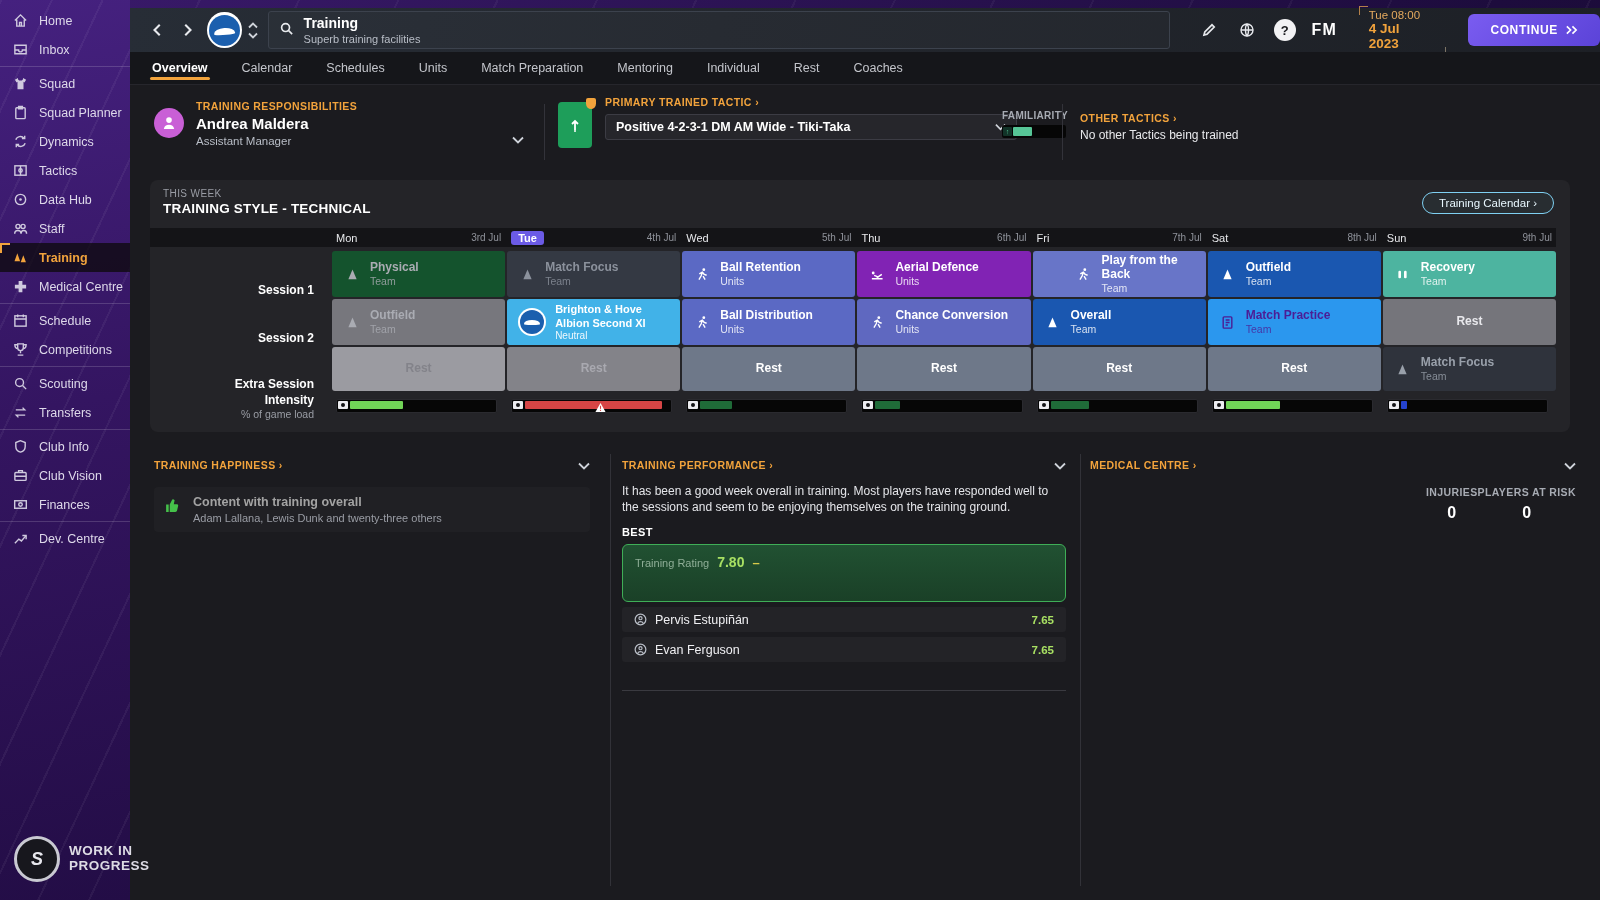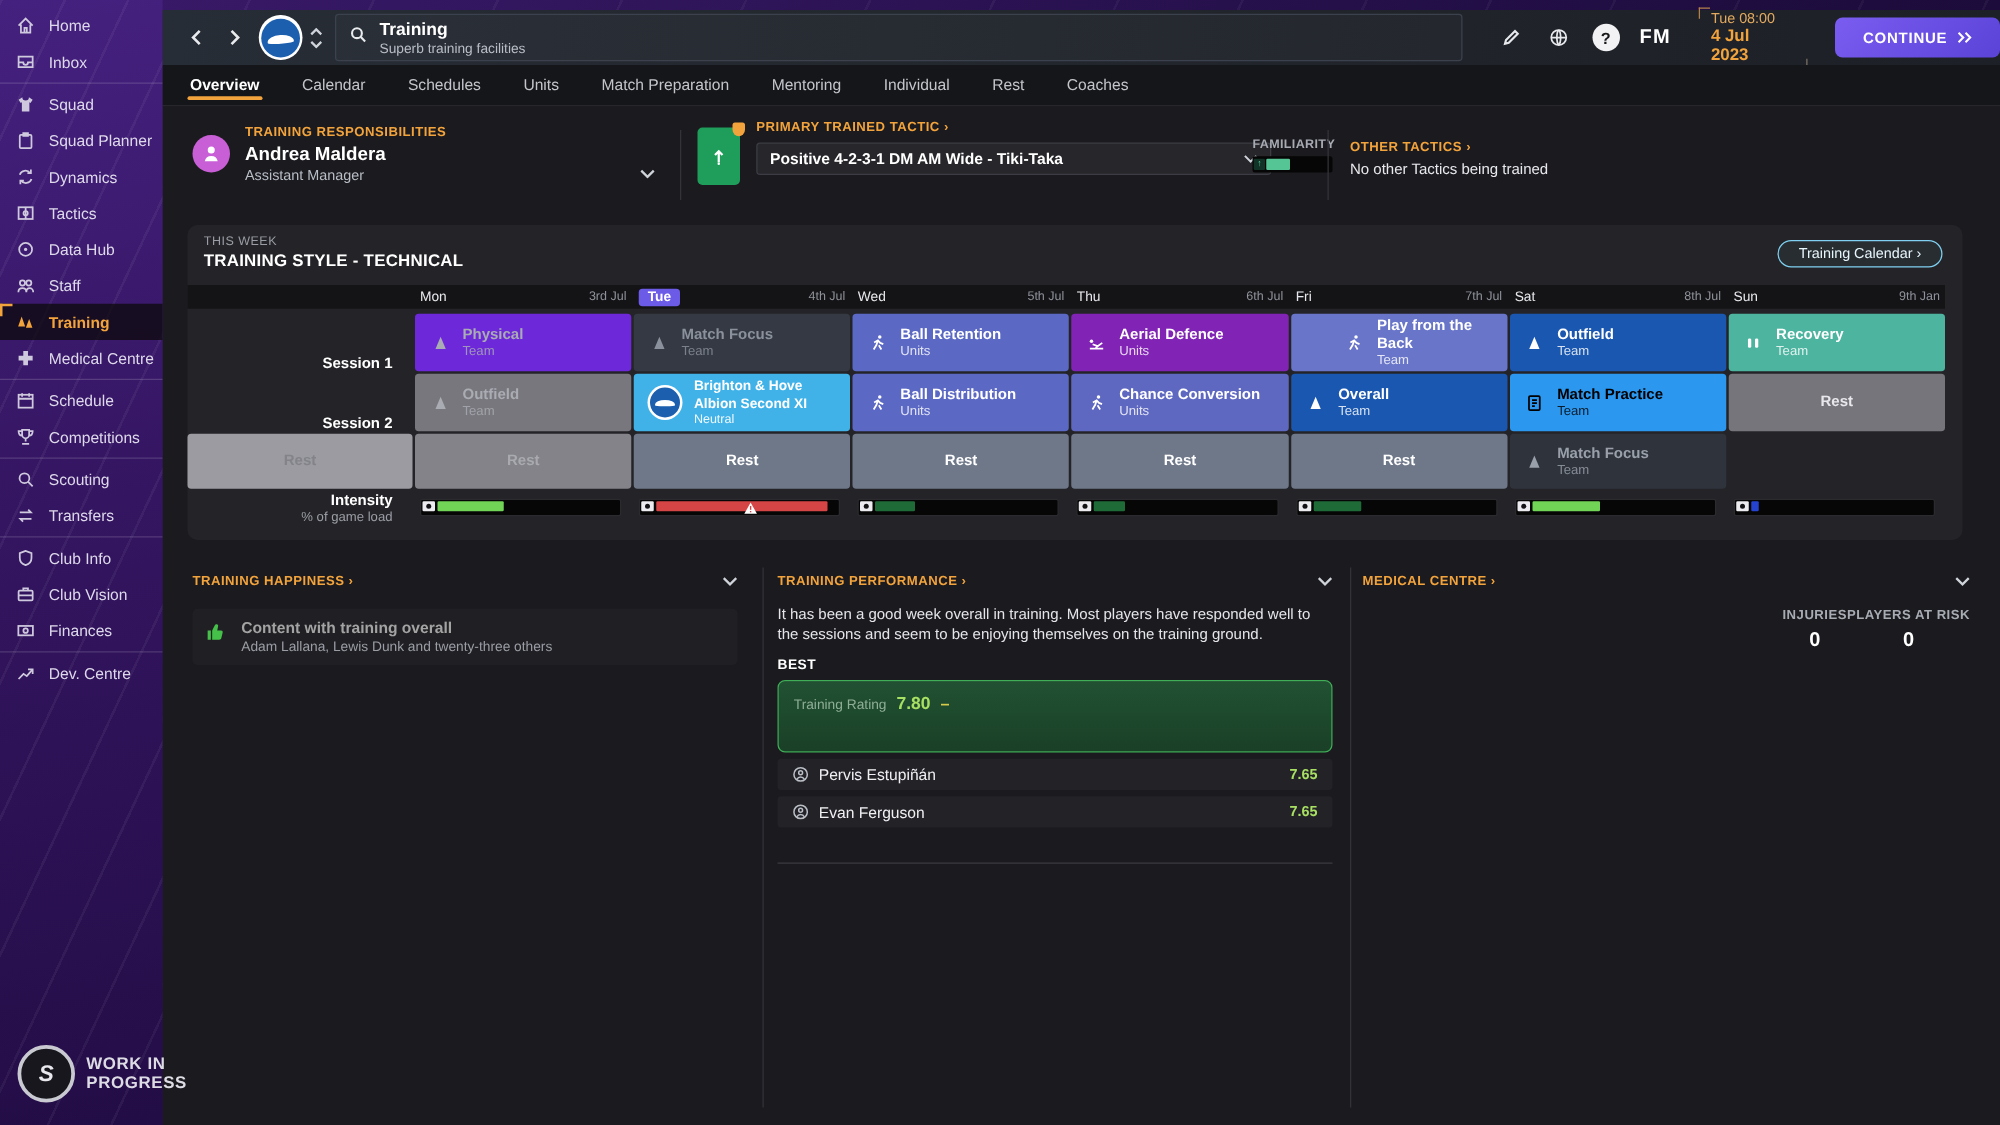--- a/index.html
+++ b/index.html
@@ -505,28 +505,28 @@
           <div class="day-cell">
             <span class="day-name">Fri</span>
             <span class="day-date">7th Jul</span>
           </div>
           <div class="day-cell">
             <span class="day-name">Sat</span>
             <span class="day-date">8th Jul</span>
           </div>
           <div class="day-cell">
             <span class="day-name">Sun</span>
-            <span class="day-date">9th Jan</span>
+            <span class="day-date">9th Jul</span>
           </div>
         </div>
         <div class="grow">
           <div class="rlabel">
             <span class="t">Session 1</span>
           </div>
-          <div class="cell" style="background: #6d28d9; color: rgb(170, 172, 179);">
+          <div class="cell" style="background: #14532d; color: rgb(170, 172, 179);">
             <span class="ci">
               <svg viewBox="0 0 16 16" fill="currentColor">
                 <path d="M8 2.6 12.4 13H3.6z"></path>
               </svg>
             </span>
             <span>
               <div class="ct">Physical</div>
               <div class="cs">Team</div>
             </span>
           </div>
@@ -653,39 +653,42 @@
             <span class="ci">
               <svg viewBox="0 0 16 16" fill="currentColor">
                 <path d="M8 2.6 12.4 13H3.6z"></path>
               </svg>
             </span>
             <span>
               <div class="ct">Overall</div>
               <div class="cs">Team</div>
             </span>
           </div>
-          <div class="cell" style="background: rgb(43, 151, 238); color: #000000;">
+          <div class="cell" style="background: rgb(43, 151, 238); color: #4c1d95;">
             <span class="ci">
               <svg viewBox="0 0 16 16" fill="none" stroke="currentColor" stroke-width="1.5">
                 <rect x="3.4" y="2" width="9.2" height="12" rx="1"></rect>
                 <path d="M6 5.4h4.2M6 8h4.2M6 10.6h2.4"></path>
               </svg>
             </span>
             <span>
               <div class="ct">Match Practice</div>
               <div class="cs">Team</div>
             </span>
           </div>
           <div class="cell rest" style="background: rgb(117, 117, 123); color: rgb(232, 232, 236);">
             <span>
               <div class="ct">Rest</div>
             </span>
           </div>
         </div>
         <div class="grow">
+          <div class="rlabel">
+            <span class="t">Extra Session</span>
+          </div>
           <div class="cell rest x" style="background: rgb(155, 155, 161); color: rgb(131, 131, 138);">
             <span>
               <div class="ct">Rest</div>
             </span>
           </div>
           <div class="cell rest x" style="background: rgb(131, 131, 137); color: rgb(169, 169, 176);">
             <span>
               <div class="ct">Rest</div>
             </span>
           </div>

